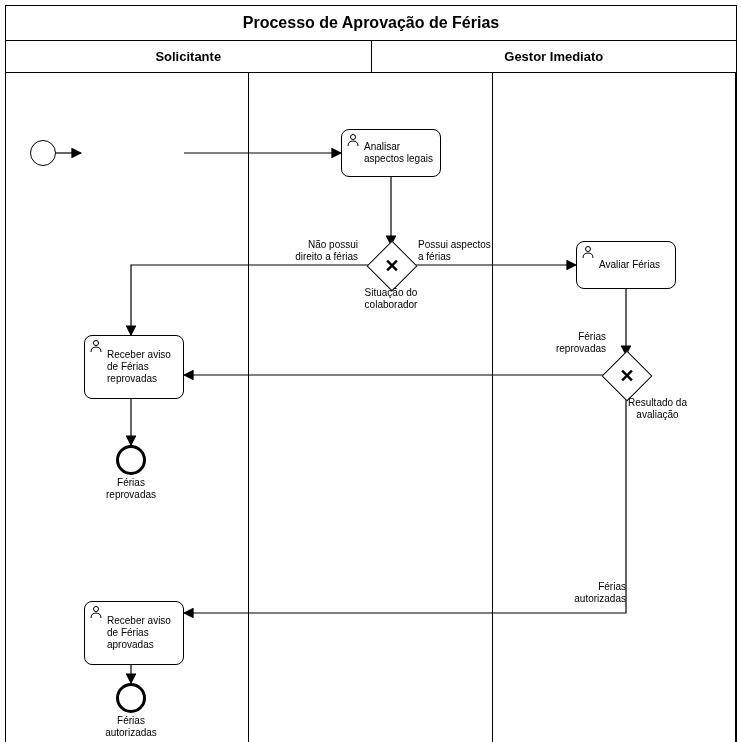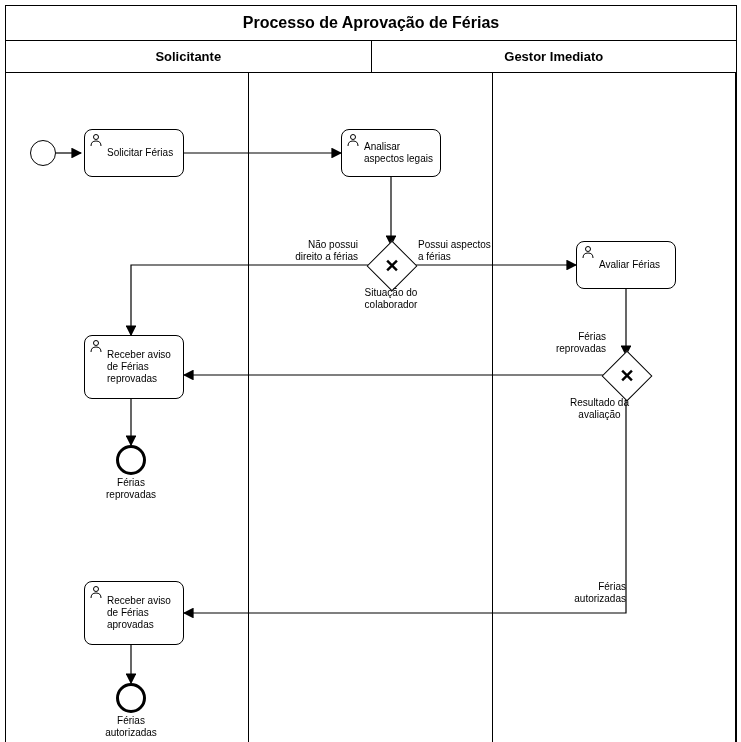--- a/index.html
+++ b/index.html
@@ -57,27 +57,20 @@
 
       <polyline points="620,322 620,540 178,540" fill="none" stroke="#000" stroke-width="1.2" marker-end="url(#arrow)"></polyline>
 
       <line x1="125" y1="326" x2="125" y2="372" stroke="#000" stroke-width="1.2" marker-end="url(#arrow)"></line>
 
       <line x1="125" y1="564" x2="125" y2="610" stroke="#000" stroke-width="1.2" marker-end="url(#arrow)"></line>
     </svg>
 
     <div class="start" style="left:24px;top:67px"></div>
 
-    <div class="task" style="left:78px;top:56px">
-      <svg width="14" height="14" viewBox="0 0 14 14">
-          <circle cx="7" cy="4" r="2.5" fill="none" stroke="#000" stroke-width="1"></circle>
-          <path d="M2,13 Q2,8 7,8 Q12,8 12,13" fill="none" stroke="#000" stroke-width="1"></path>
-        </svg>
-      <span>Solicitar Férias</span>
-    </div>
 
     <div class="task" style="left:335px;top:56px">
       <svg width="14" height="14" viewBox="0 0 14 14">
           <circle cx="7" cy="4" r="2.5" fill="none" stroke="#000" stroke-width="1"></circle>
           <path d="M2,13 Q2,8 7,8 Q12,8 12,13" fill="none" stroke="#000" stroke-width="1"></path>
         </svg>
       <span>Analisar aspectos legais</span>
     </div>
 
     <div class="task" style="left:570px;top:168px">
@@ -89,37 +82,37 @@
     </div>
 
     <div class="task" style="left:78px;top:262px;height:64px">
       <svg width="14" height="14" viewBox="0 0 14 14">
           <circle cx="7" cy="4" r="2.5" fill="none" stroke="#000" stroke-width="1"></circle>
           <path d="M2,13 Q2,8 7,8 Q12,8 12,13" fill="none" stroke="#000" stroke-width="1"></path>
         </svg>
       <span>Receber aviso de Férias reprovadas</span>
     </div>
 
-    <div class="task" style="left:78px;top:508px;height:64px">
+    <div class="task" style="left:78px;top:528px;height:64px">
       <svg width="14" height="14" viewBox="0 0 14 14">
           <circle cx="7" cy="4" r="2.5" fill="none" stroke="#000" stroke-width="1"></circle>
           <path d="M2,13 Q2,8 7,8 Q12,8 12,13" fill="none" stroke="#000" stroke-width="1"></path>
         </svg>
       <span>Receber aviso de Férias aprovadas</span>
     </div>
 
     <div class="gateway" style="left:368px;top:175px">
         <span>✕</span>
       </div>
     <div class="label" style="left:350px;top:214px;width:70px">Situação do colaborador</div>
 
     <div class="gateway" style="left:603px;top:285px">
         <span>✕</span>
       </div>
-    <div class="label" style="left:556px;top:324px;width:75px">Resultado da avaliação</div>
+    <div class="label" style="left:614px;top:324px;width:75px">Resultado da avaliação</div>
 
     <div class="label" style="left:272px;top:166px;width:80px;text-align:right">Não possui direito a férias</div>
     <div class="label" style="left:412px;top:166px;width:75px;text-align:left">Possui aspectos a férias</div>
     <div class="label" style="left:540px;top:258px;width:60px;text-align:right">Férias reprovadas</div>
     <div class="label" style="left:555px;top:508px;width:65px;text-align:right">Férias autorizadas</div>
 
     <div class="end" style="left:110px;top:372px"></div>
     <div class="label" style="left:95px;top:404px;width:60px">Férias reprovadas</div>
 
     <div class="end" style="left:110px;top:610px"></div>

